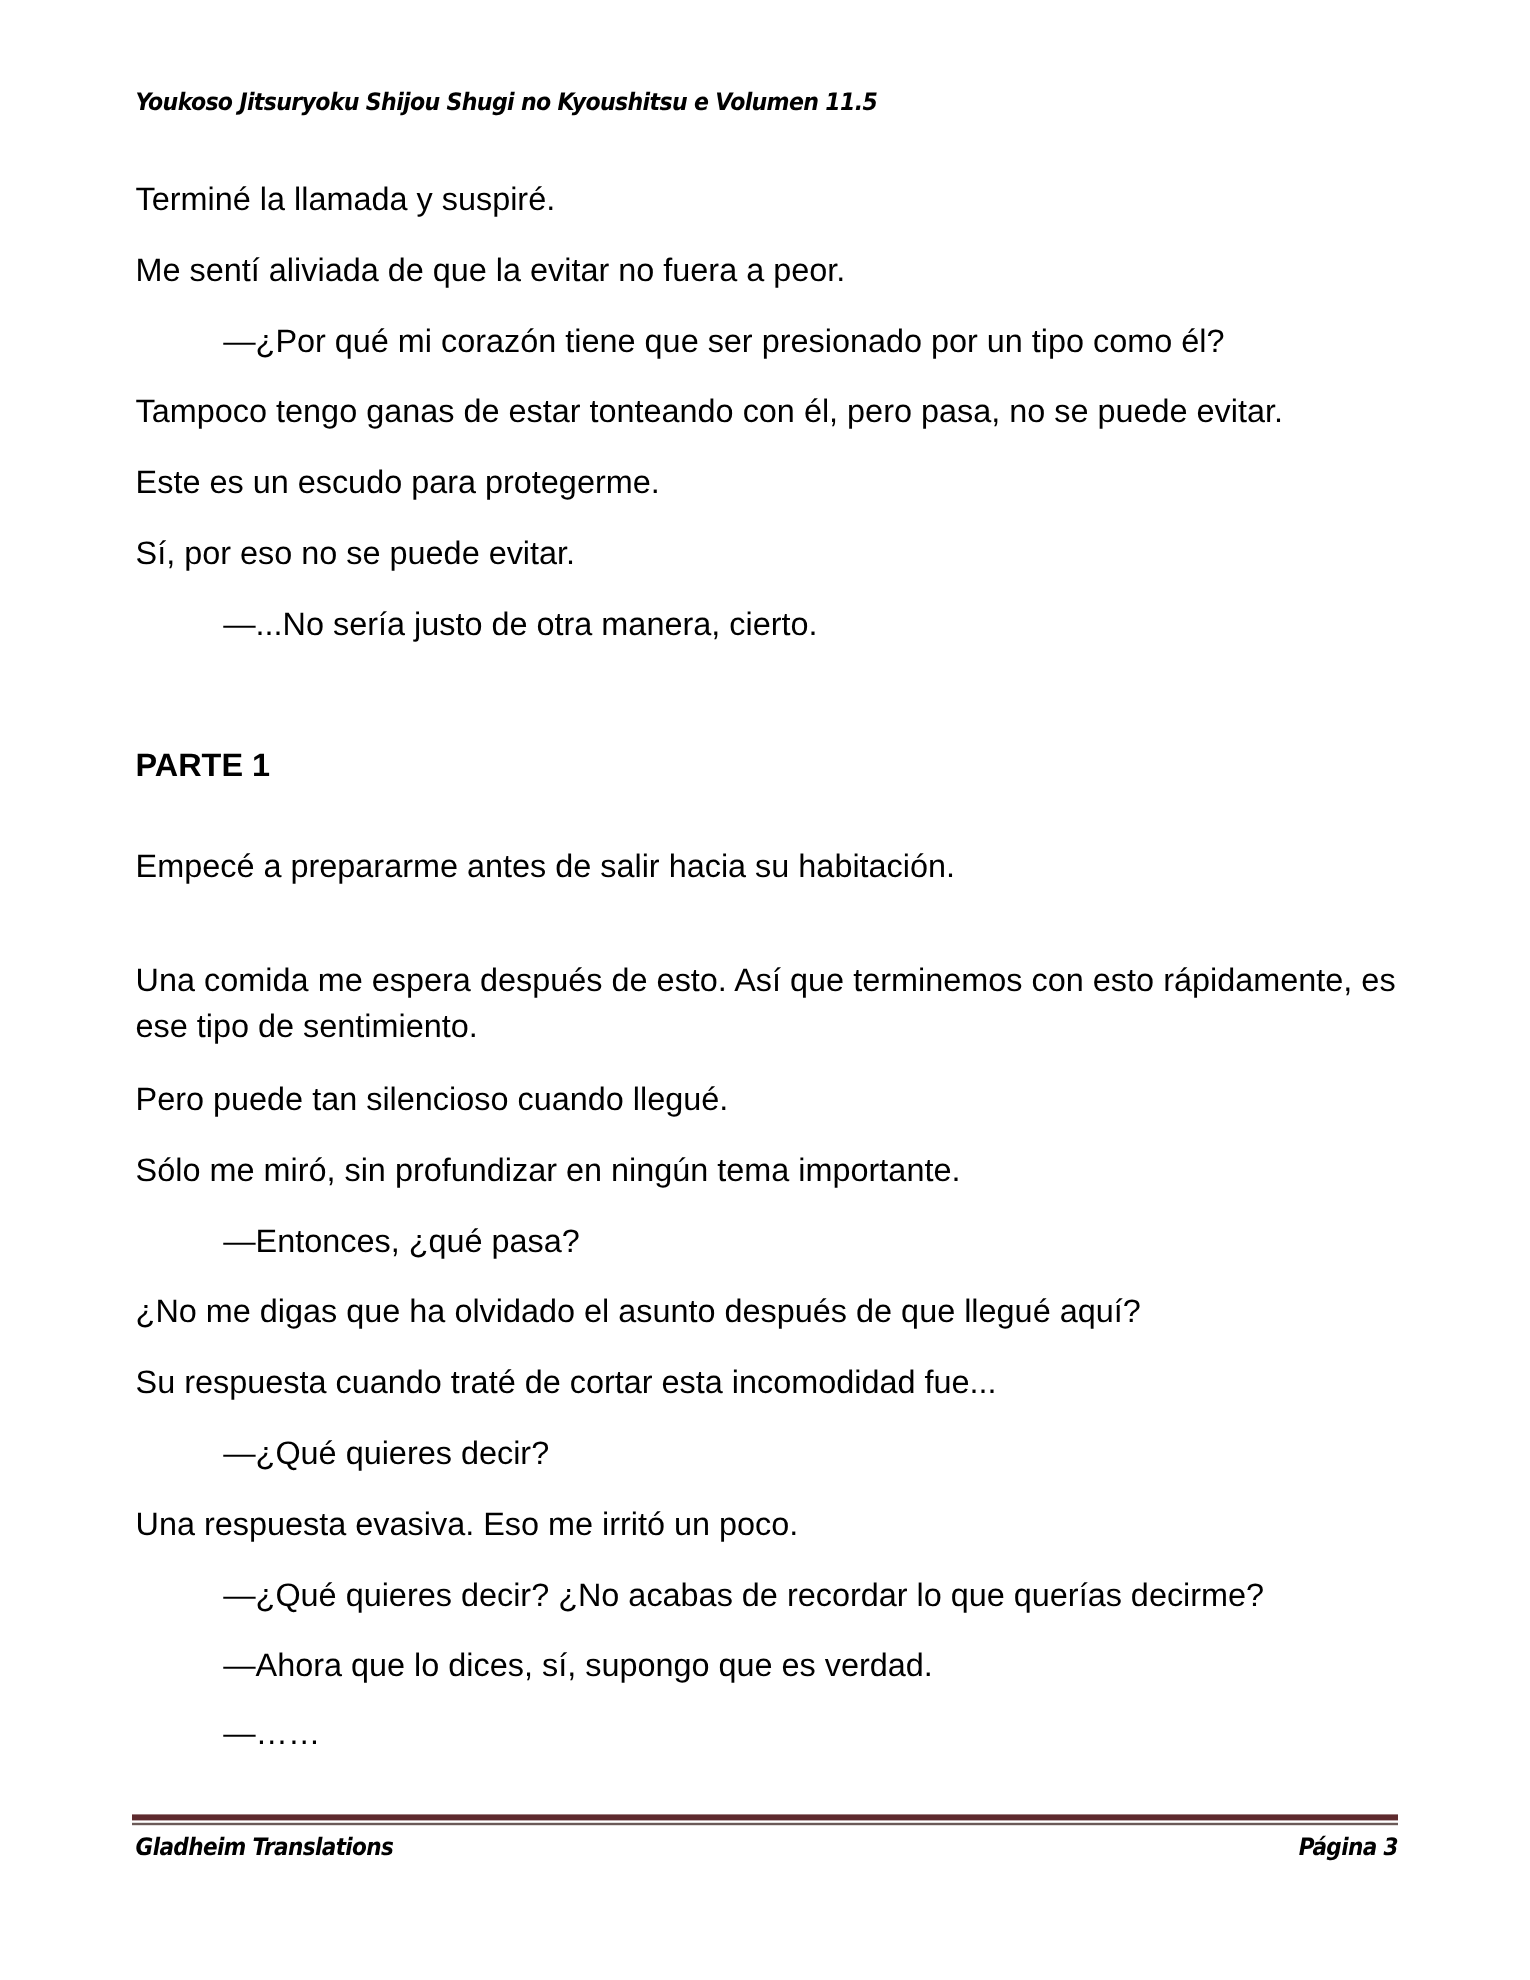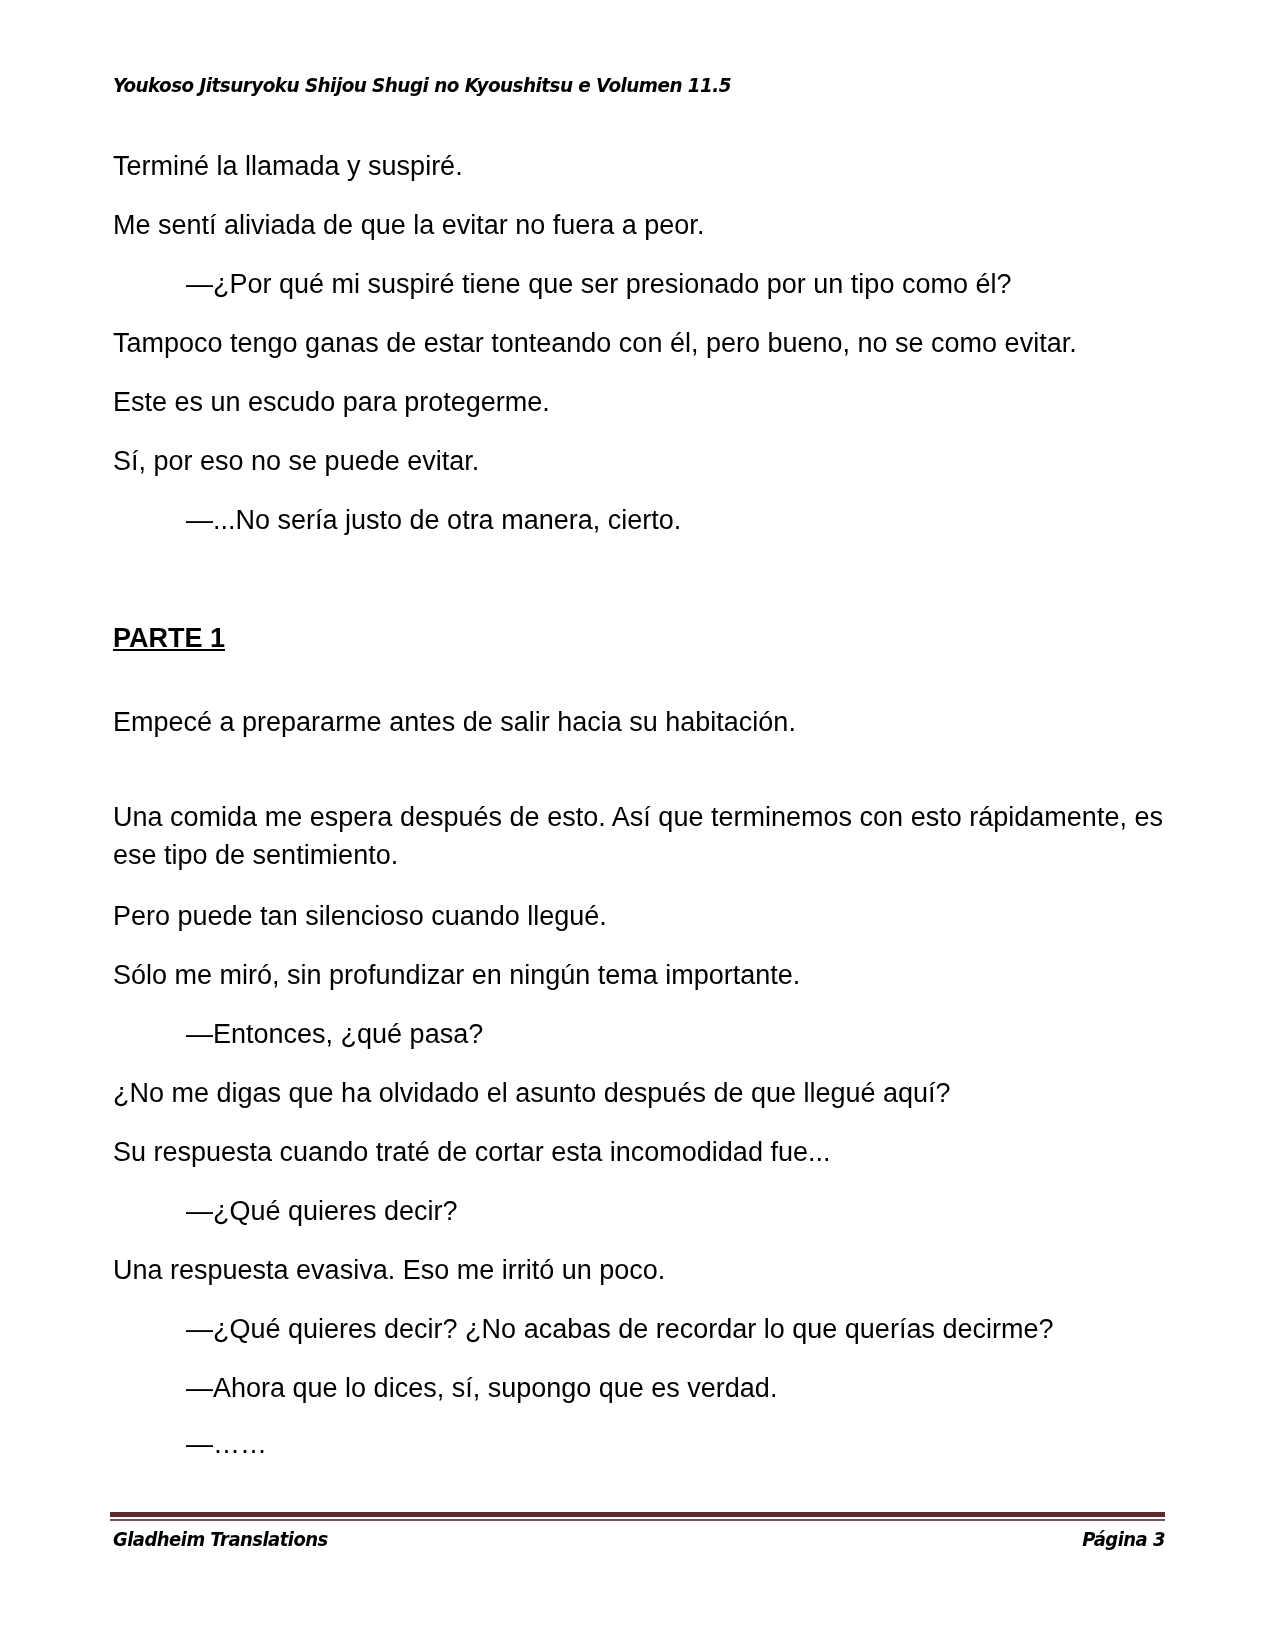--- a/index.html
+++ b/index.html
@@ -3,39 +3,39 @@
 <meta charset="utf-8">
 <style>
   html, body { margin: 0; padding: 0; background: #ffffff; }
   body { width: 1275px; height: 1650px; position: relative; overflow: hidden;
          font-family: "Liberation Sans", sans-serif; color: #000; }
   .header { position: absolute; left: 113px; top: 73px;
             font-family: "DejaVu Sans", sans-serif; font-weight: bold; font-style: italic;
             font-size: 20px; letter-spacing: -0.6px; transform: scaleX(0.92); transform-origin: left top; }
   .line { position: absolute; left: 113px; font-size: 27px; line-height: 32px; white-space: nowrap; }
   .indent { left: 186px; }
-  .heading { font-weight: bold; text-decoration: underline; }
+  .heading { font-weight: bold; }
   .justify { white-space: normal; width: 1050px; text-align: justify; text-align-last: left; line-height: 38px; }
   .rule-thick { position: absolute; left: 110px; top: 1512px; width: 1055px; height: 5px; background: #5e2a2e; }
   .rule-thin { position: absolute; left: 110px; top: 1519px; width: 1055px; height: 1.5px; background: #6b5a58; }
   .footer { position: absolute; top: 1527px; font-family: "DejaVu Sans", sans-serif;
             font-weight: bold; font-style: italic; font-size: 20px; letter-spacing: -0.6px; }
   .footer-left { left: 113px; transform: scaleX(0.9); transform-origin: left top; }
   .footer-right { right: 110px; transform: scaleX(0.9); transform-origin: right top; }
 </style>
 </head>
 <body>
 
 <div class="header">Youkoso Jitsuryoku Shijou Shugi no Kyoushitsu e Volumen 11.5</div>
 
 <div>
   <div class="line" style="top:150px">Terminé la llamada y suspiré.</div>
   <div class="line" style="top:209px">Me sentí aliviada de que la evitar no fuera a peor.</div>
-  <div class="line indent" style="top:268px">—¿Por qué mi suspiré tiene que ser presionado por un tipo como él?</div>
-  <div class="line" style="top:327px">Tampoco tengo ganas de estar tonteando con él, pero bueno, no se como evitar.</div>
+  <div class="line indent" style="top:268px">—¿Por qué mi corazón tiene que ser presionado por un tipo como él?</div>
+  <div class="line" style="top:327px">Tampoco tengo ganas de estar tonteando con él, pero pasa, no se puede evitar.</div>
   <div class="line" style="top:386px">Este es un escudo para protegerme.</div>
   <div class="line" style="top:445px">Sí, por eso no se puede evitar.</div>
   <div class="line indent" style="top:504px">—...No sería justo de otra manera, cierto.</div>
   <div class="line heading" style="top:622px">PARTE 1</div>
   <div class="line" style="top:706px">Empecé a prepararme antes de salir hacia su habitación.</div>
   <div class="line justify" style="top:798px">Una comida me espera después de esto. Así que terminemos con esto rápidamente, es ese tipo de sentimiento.</div>
   <div class="line" style="top:900px">Pero puede tan silencioso cuando llegué.</div>
   <div class="line" style="top:959px">Sólo me miró, sin profundizar en ningún tema importante.</div>
   <div class="line indent" style="top:1018px">—Entonces, ¿qué pasa?</div>
   <div class="line" style="top:1077px">¿No me digas que ha olvidado el asunto después de que llegué aquí?</div>

